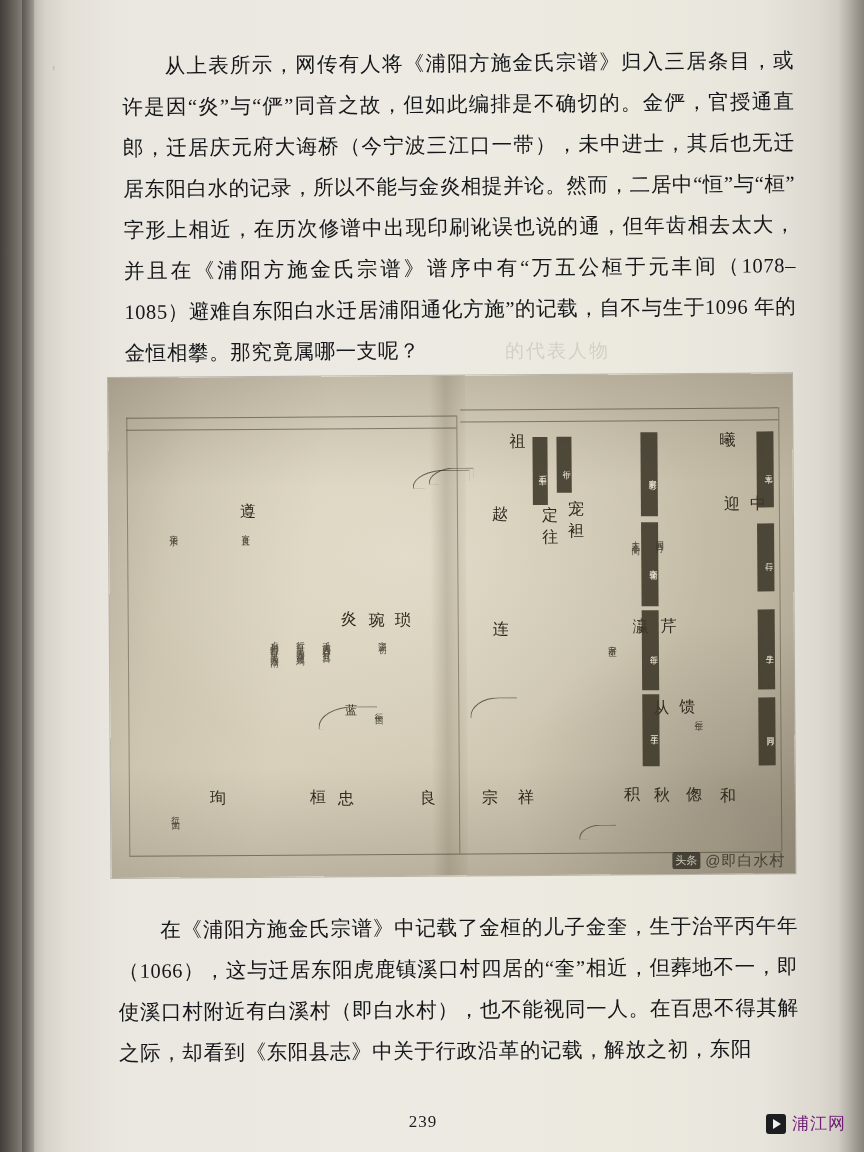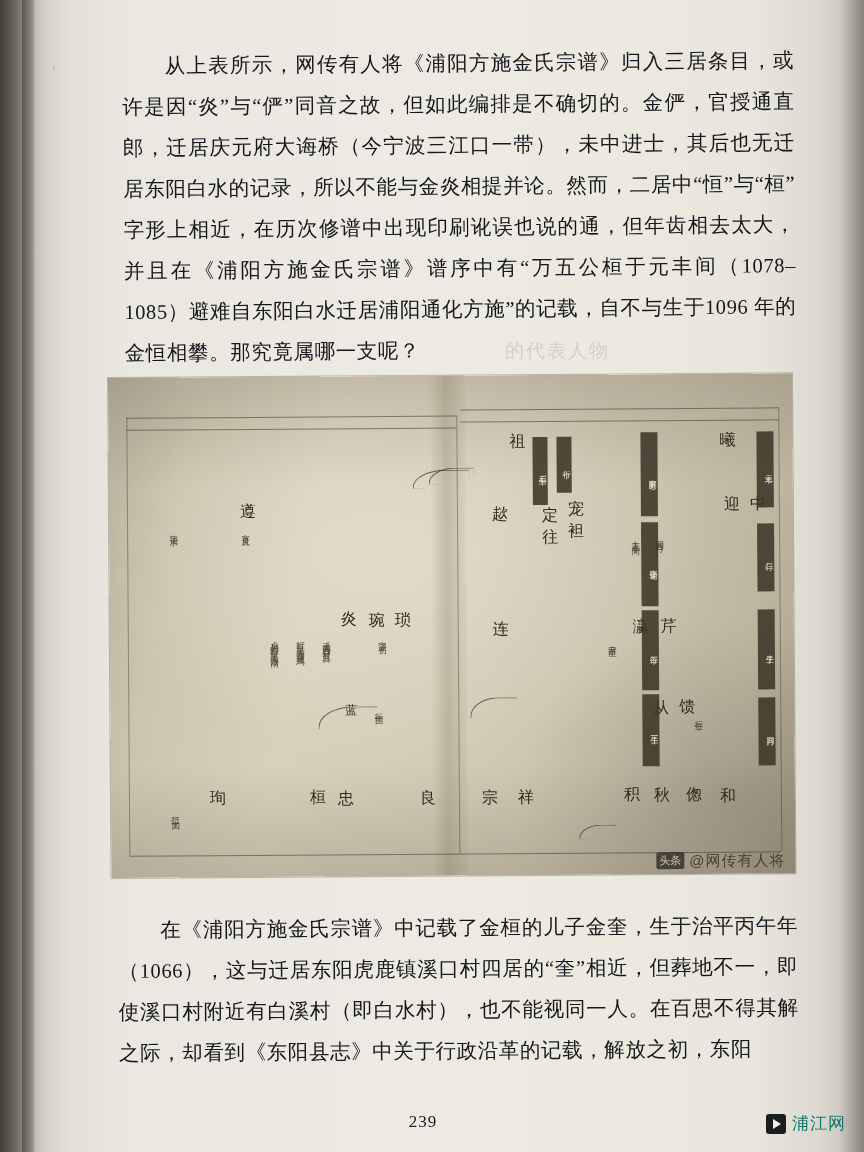--- a/index.html
+++ b/index.html
@@ -175,21 +175,21 @@
   
   .site-watermark {
     position: absolute;
     right: 18px;
     top: 1112px;
     display: flex;
     align-items: center;
     gap: 6px;
     font-family: "Liberation Sans", sans-serif;
     font-size: 17px;
-    color: #0f766e;
+    color: #701a75;
     letter-spacing: 1px;
   }
   .play-badge {
     width: 20px; height: 20px;
     background: #1b1d20;
     border-radius: 3px;
     position: relative;
   }
   .play-badge::after {
     content: "";
@@ -301,21 +301,21 @@
     <div class="cartouche" style="left:648px; top:150px; width:15px; height:62px;">行二</div>
     <div class="cartouche" style="left:648px; top:236px; width:15px; height:74px;">生子</div>
     <div class="cartouche" style="left:648px; top:324px; width:15px; height:62px;">同月</div>
 
     <div class="bracket" style="left:320px; top:92px; width:44px; height:16px;"></div>
     <div class="bracket" style="left:360px; top:322px; width:46px; height:20px;"></div>
     <div class="bracket" style="left:468px; top:450px; width:36px; height:14px;"></div>
 
     <div class="fig-watermark">
       <span class="wm-badge">头条</span>
-      <span>@网传有人将</span>
+      <span>@即白水村</span>
     </div>
   </div>
 
   <div class="textblock para" id="para-bottom">
     <span class="indent"></span><span>在《浦阳方施金氏宗谱》中记载了金桓的儿子金奎，生于治平丙午年（1066），这与迁居东阳虎鹿镇溪口村四居的“奎”相近，但葬地不一，即使溪口村附近有白溪村（即白水村），也不能视同一人。在百思不得其解之际，却看到《东阳县志》中关于行政沿革的记载，解放之初，东阳</span>
   </div>
 
   <div class="page-number">239</div>
 
   <div class="site-watermark">

